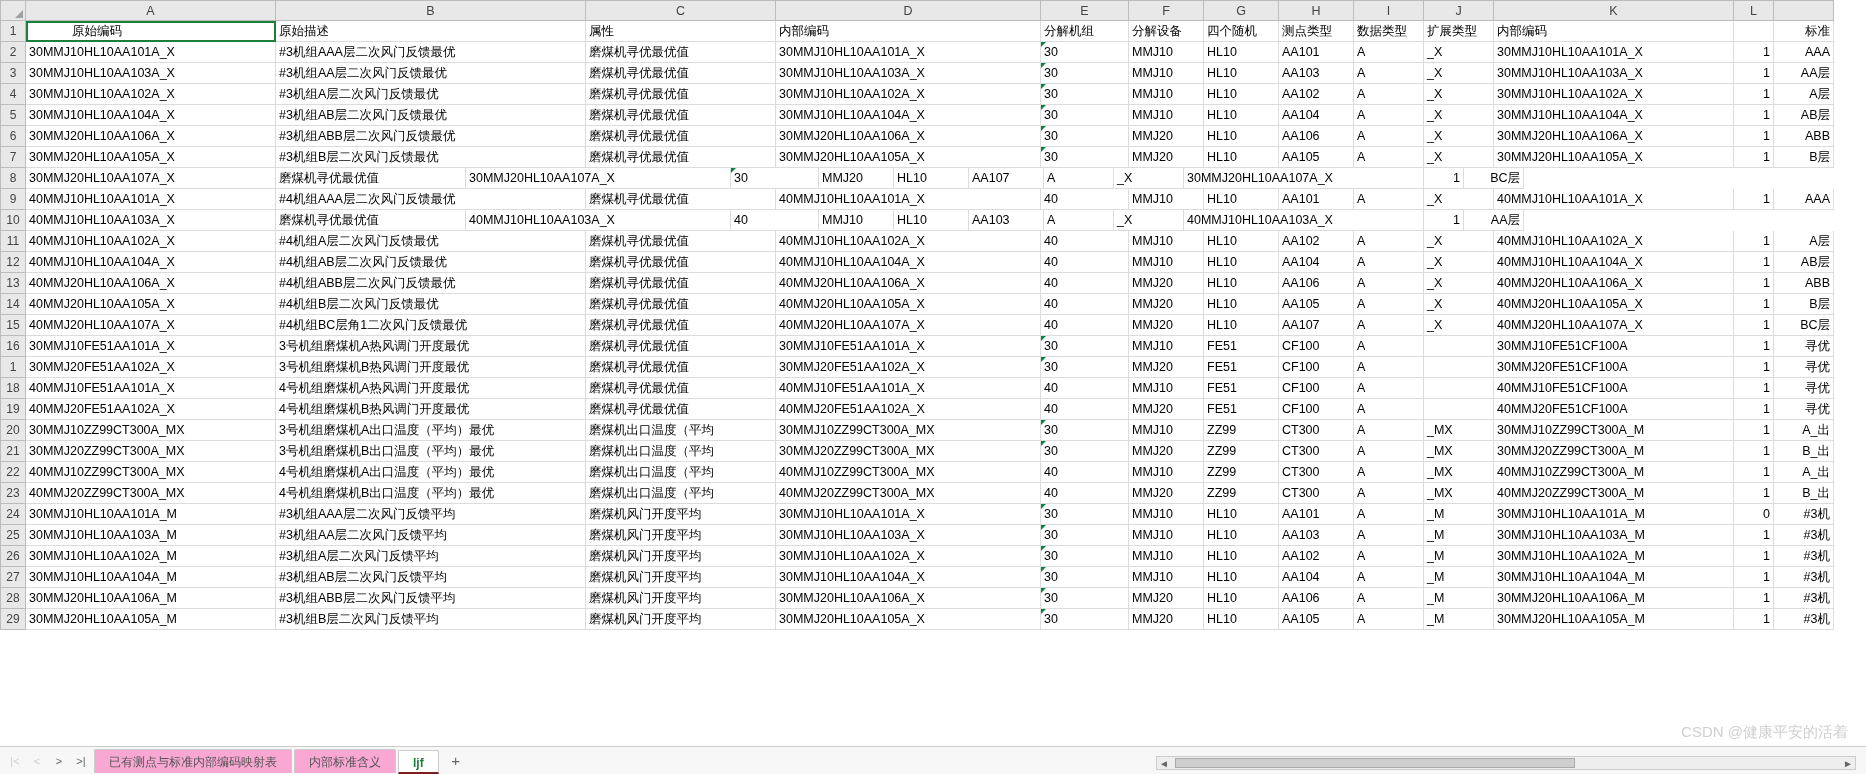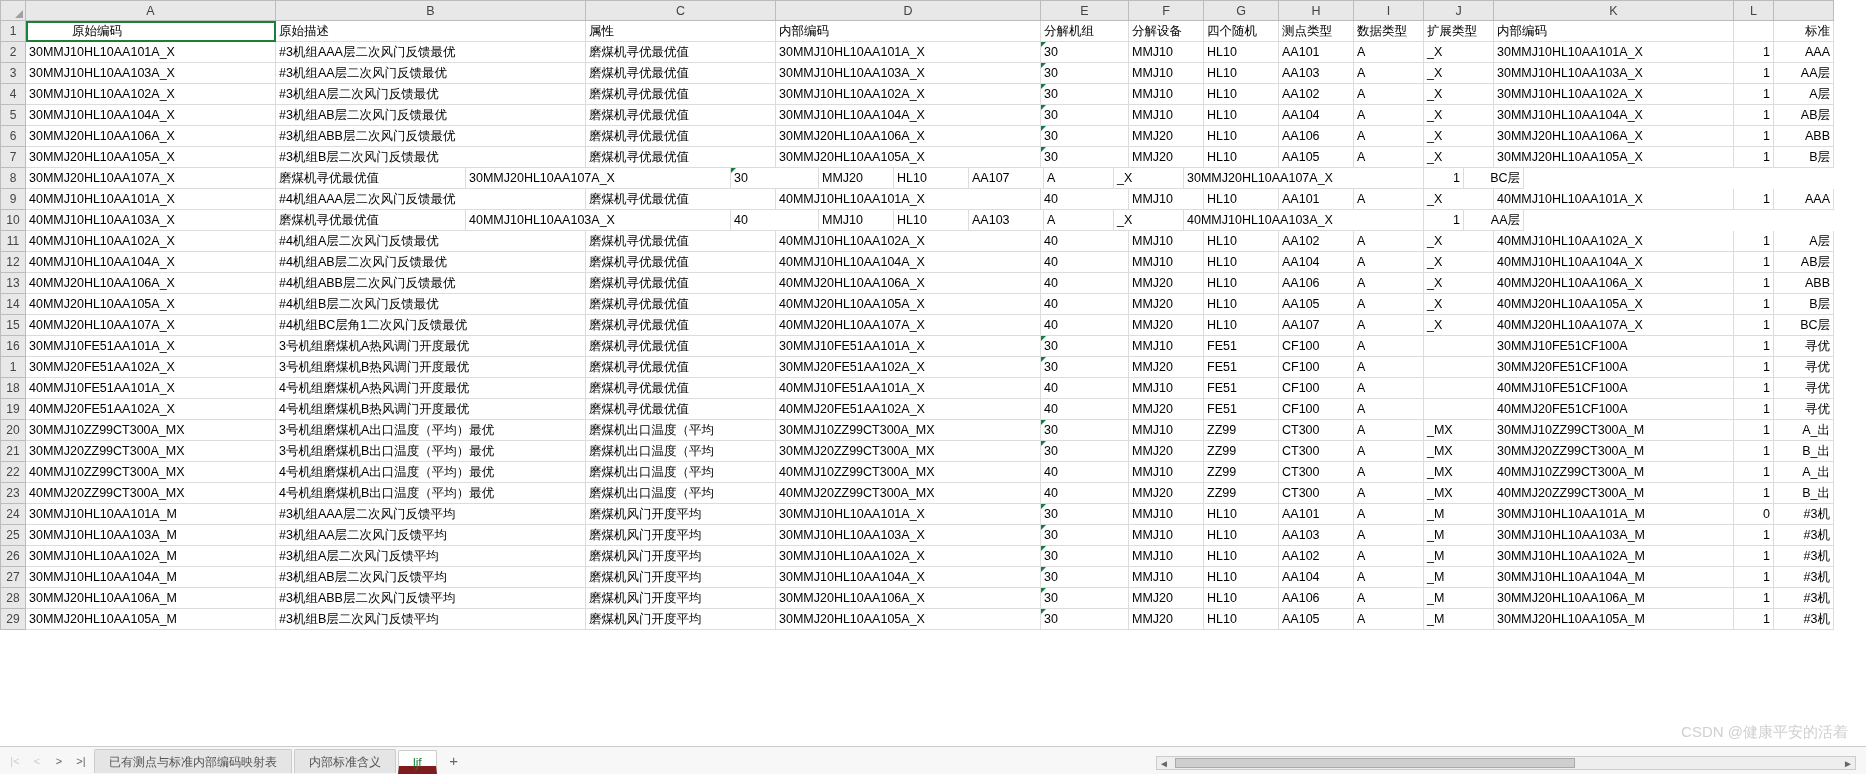--- a/index.html
+++ b/index.html
@@ -106,32 +106,32 @@
     color:#666;
     cursor:pointer;
     font-size:11px;
   }
   .nav-btn.disabled { color:#ccc; }
   .tab {
     padding:0 14px;
     height:24px; line-height:24px;
     border:1px solid #ccc;
     border-bottom:none;
-    background:#e5e5e5;
+    background:#f9a8d4;
     margin-left:2px;
     color:#555;
     font-size:12px;
     cursor:pointer;
     border-radius:2px 2px 0 0;
   }
   .tab.active {
     background:#fff;
     color:#1a7f37;
-    font-weight:normal;
-    border-bottom:8px solid #7f1d1d;
+    font-weight:bold;
+    border-bottom:2px solid #7f1d1d;
     position:relative;
     bottom:-1px;
   }
   .tab-add {
     width:22px;text-align:center;
     font-size:15px;color:#666;
     cursor:pointer;
     margin-left:6px;
   }
   .hscroll {

